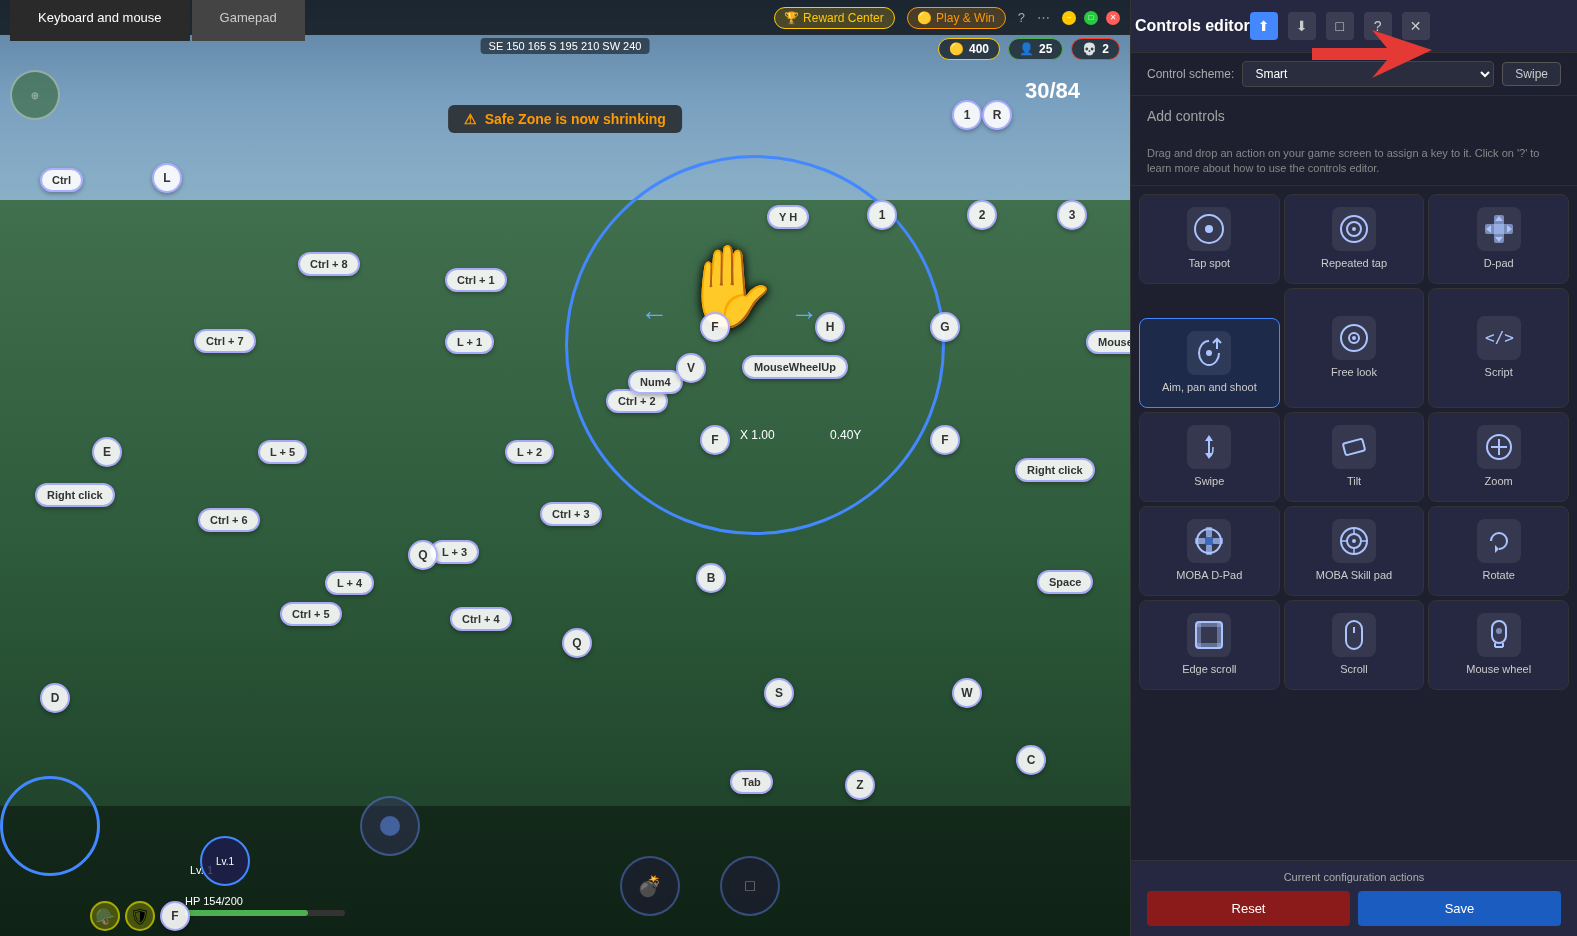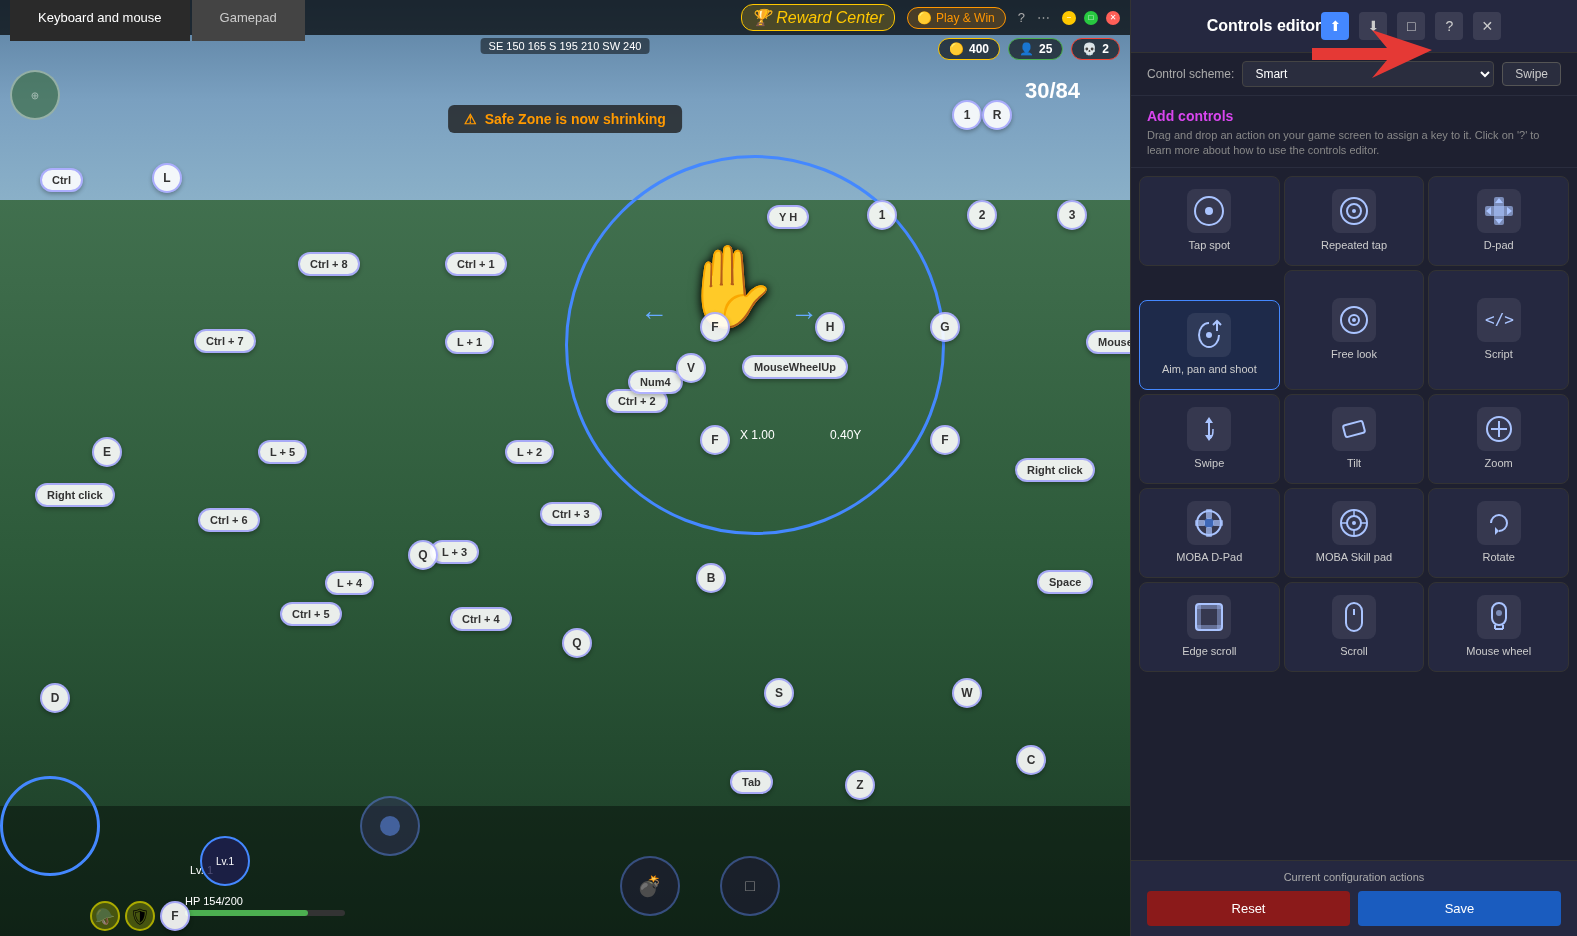--- a/index.html
+++ b/index.html
@@ -57,26 +57,25 @@
       gap: 12px;
       color: #fff;
       font-size: 13px;
     }
     .reward-btn {
       background: rgba(255,200,0,0.2);
       border: 1px solid #ffc800;
       color: #ffc800;
       padding: 3px 10px;
       border-radius: 12px;
-      font-size: 16px;
+      font-size: 12px;
       cursor: pointer;
       display: flex;
       align-items: center;
       gap: 4px;
-      font-style: italic;
     }
     .play-btn {
       background: rgba(255,150,0,0.2);
       border: 1px solid #ff9600;
       color: #ff9600;
       padding: 3px 10px;
       border-radius: 12px;
       font-size: 12px;
       cursor: pointer;
     }
@@ -231,24 +230,24 @@
       background: #1e2030;
       display: flex;
       flex-direction: column;
       flex-shrink: 0;
       border-left: 1px solid #333;
     }
 
     
     .panel-header {
       background: #252840;
-      padding: 12px 12px;
-      display: flex;
-      align-items: center;
-      justify-content: center;
+      padding: 12px 4px;
+      display: flex;
+      align-items: center;
+      justify-content: flex-start;
       border-bottom: 1px solid #333;
       flex-shrink: 0;
     }
     .panel-title {
       color: #fff;
       font-size: 16px;
       font-weight: bold;
     }
     .panel-header-icons {
       display: flex;
@@ -302,24 +301,24 @@
       cursor: pointer;
     }
 
     
     .add-controls-section {
       padding: 12px 16px 8px;
       border-bottom: 1px solid #2a2d3e;
       flex-shrink: 0;
     }
     .add-controls-title {
-      color: #d946ef;
+      color: #a3a3a3;
       font-size: 14px;
-      font-weight: bold;
-      margin-bottom: 4px;
+      font-weight: normal;
+      margin-bottom: 22px;
     }
     .add-controls-desc {
       color: #888;
       font-size: 11px;
       line-height: 1.4;
     }
 
     
     .controls-grid {
       flex: 1;
@@ -499,21 +498,21 @@
   <div class="key-btn circle" style="top:437px;left:92px;">E</div>
   <div class="key-btn" style="top:483px;left:35px;">Right click</div>
   <div class="key-btn circle" style="top:683px;left:40px;">D</div>
   <div class="key-btn" style="top:252px;left:298px;">Ctrl + 8</div>
   <div class="key-btn" style="top:329px;left:194px;">Ctrl + 7</div>
   <div class="key-btn" style="top:508px;left:198px;">Ctrl + 6</div>
   <div class="key-btn" style="top:602px;left:280px;">Ctrl + 5</div>
   <div class="key-btn" style="top:607px;left:450px;">Ctrl + 4</div>
   <div class="key-btn" style="top:502px;left:540px;">Ctrl + 3</div>
   <div class="key-btn" style="top:389px;left:562px;margin-left:44px;">Ctrl + 2</div>
-  <div class="key-btn" style="top:252px;left:445px;">Ctrl + 1</div>
+  <div class="key-btn" style="top:268px;left:445px;">Ctrl + 1</div>
   <div class="key-btn" style="top:440px;left:258px;">L + 5</div>
   <div class="key-btn" style="top:571px;left:315px;margin-left:10px;">L + 4</div>
   <div class="key-btn" style="top:540px;left:430px;">L + 3</div>
   <div class="key-btn" style="top:440px;left:505px;">L + 2</div>
   <div class="key-btn" style="top:330px;left:445px;">L + 1</div>
   <div class="key-btn circle" style="top:540px;left:408px;">Q</div>
   <div class="key-btn circle" style="top:628px;left:562px;">Q</div>
   <div class="key-btn circle" style="top:563px;left:696px;">B</div>
   <div class="key-btn" style="top:370px;left:628px;">Num4</div>
   <div class="key-btn circle" style="top:353px;left:676px;">V</div>

